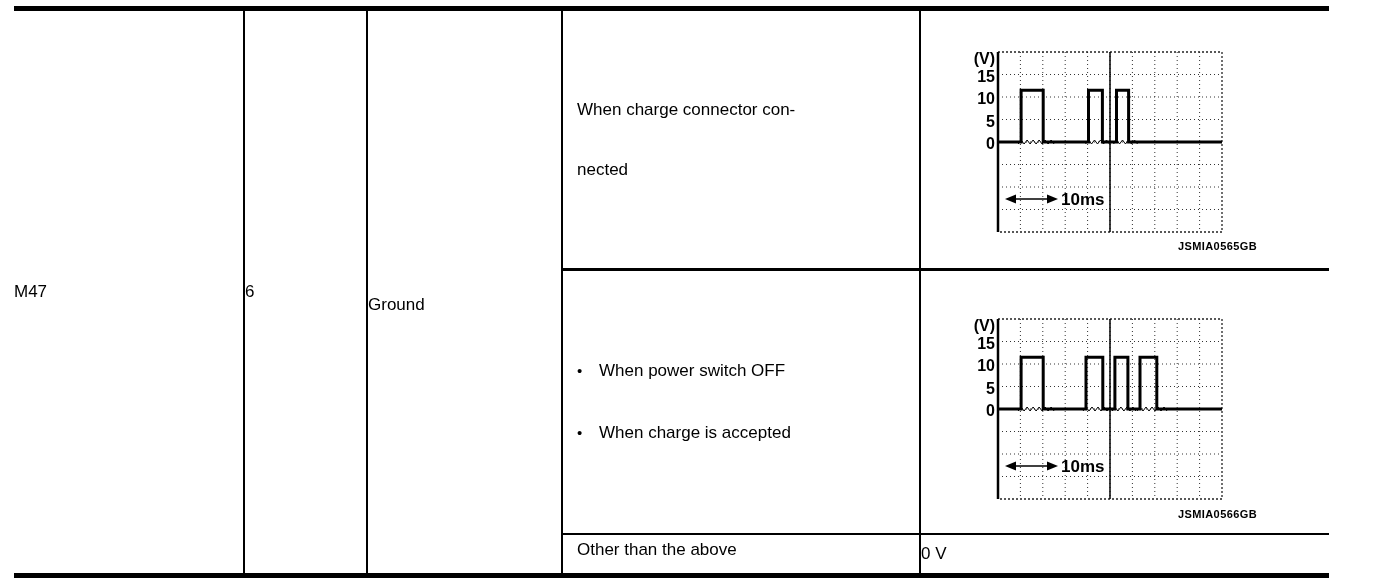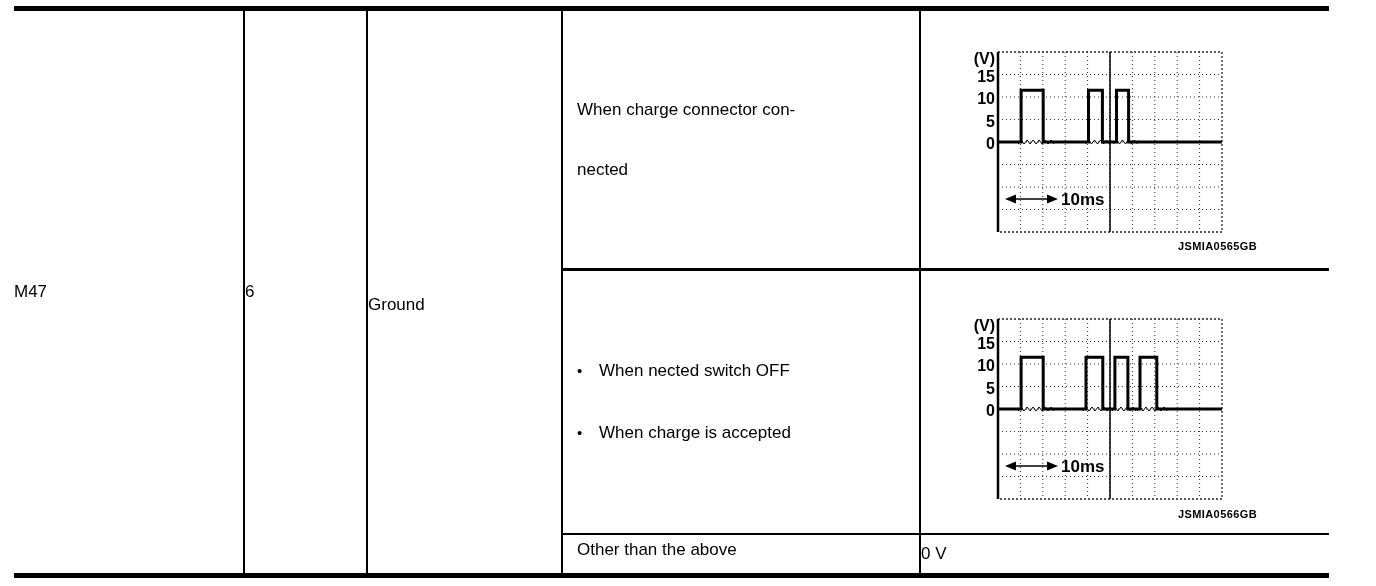--- a/index.html
+++ b/index.html
@@ -79,21 +79,21 @@
   </div>
 
   <div class="cond cond-r1">
     <div>When charge connector con-</div>
     <div>nected</div>
   </div>
 
   <div class="cond cond-r2">
     <div class="bullet-line">
       <span class="bullet">•</span>
-      <span>When nected switch OFF</span>
+      <span>When power switch OFF</span>
     </div>
     <div class="bullet-line">
       <span class="bullet">•</span>
       <span>When charge is accepted</span>
     </div>
   </div>
 
   <div class="cond cond-r3">
     <div>Other than the above</div>
   </div>

